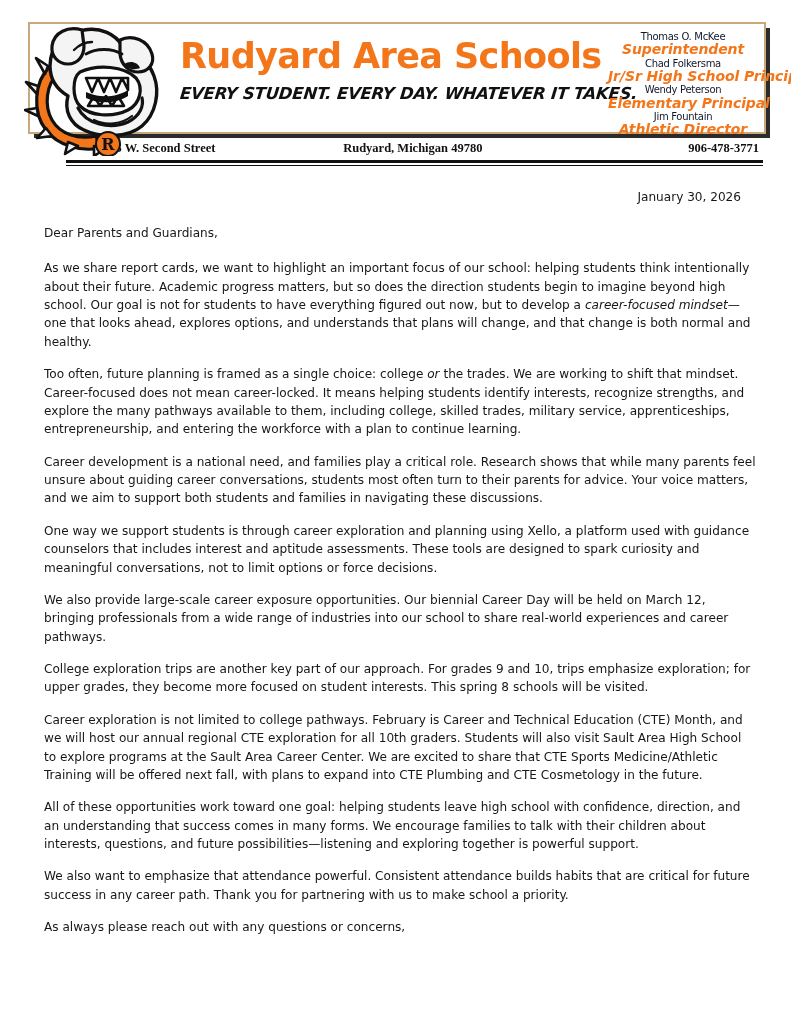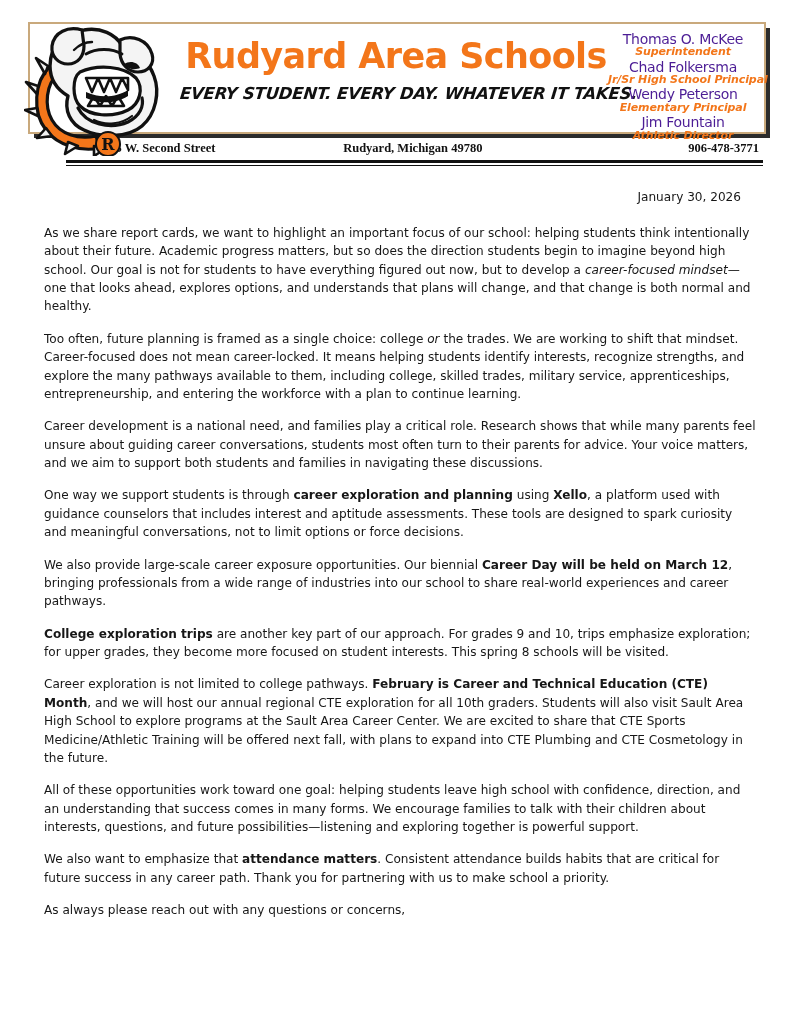--- a/index.html
+++ b/index.html
@@ -46,21 +46,21 @@
     z-index: 5;
   }
   .mascot svg { display: block; width: 100%; height: 100%; }
 
   
   .title-block {
     position: absolute;
     left: 150px;
     right: 152px;
     top: 14px;
-    text-align: center;
+    text-align: left;
   }
   .school-name {
     font-family: "DejaVu Sans", sans-serif;
     font-weight: bold;
     font-size: 35px;
     letter-spacing: -0.6px;
     color: #f3761a;
     line-height: 1.05;
     white-space: nowrap;
   }
@@ -80,30 +80,30 @@
   .staff {
     position: absolute;
     right: 6px;
     top: 8px;
     width: 150px;
     text-align: center;
     line-height: 1.03;
   }
   .staff-name {
     font-family: "DejaVu Sans", sans-serif;
+    font-size: 10px;
+    color: #0f172a;
+    letter-spacing: -0.3px;
+    white-space: nowrap;
+  }
+  .staff-title {
+    font-family: "DejaVu Sans", sans-serif;
+    font-style: italic;
+    font-weight: bold;
     font-size: 14px;
-    color: #4c1d95;
-    letter-spacing: -0.3px;
-    white-space: nowrap;
-  }
-  .staff-title {
-    font-family: "DejaVu Sans", sans-serif;
-    font-style: italic;
-    font-weight: bold;
-    font-size: 11px;
     color: #f3761a;
     margin: 0 0 2px 0;
     letter-spacing: -0.1px;
     white-space: nowrap;
   }
 
   
   .addr-row {
     display: flex;
     justify-content: space-between;
@@ -137,21 +137,21 @@
   }
   .date {
     text-align: right;
     margin-right: 16px;
     margin-bottom: 18px;
   }
   .salutation { margin-bottom: 17px; }
   .letter p { margin: 0 0 14px 0; }
   .letter p:last-child { margin-bottom: 12px; }
   .sig-gap { height: 34px; }
-  b { font-weight: bold; }
+  b { font-weight: normal; }
   i { font-style: italic; }
 </style>
 </head>
 <body>
 
 <div class="letterhead">
   <div class="lh-box">
     <div class="lh-inner">
 
       <div class="mascot">
@@ -219,27 +219,28 @@
     <div class="a2">Rudyard, Michigan 49780</div>
     <div class="a3">906-478-3771</div>
   </div>
 
   <div class="rule-thick"></div>
   <div class="rule-thin"></div>
 </div>
 
 <div class="letter">
   <div class="date">January 30, 2026</div>
+  <div class="salutation">Dear Parents and Guardians,</div>
   <div id="paragraphs">
       <p><span>As we share report cards, we want to highlight an important focus of our school: helping students think intentionally about their future. Academic progress matters, but so does the direction students begin to imagine beyond high school. Our goal is not for students to have everything figured out now, but to develop a </span><i>career-focused mindset</i><span>—one that looks ahead, explores options, and understands that plans will change, and that change is both normal and healthy.</span></p>
       <p><span>Too often, future planning is framed as a single choice: college </span><i>or</i><span> the trades. We are working to shift that mindset. Career-focused does not mean career-locked. It means helping students identify interests, recognize strengths, and explore the many pathways available to them, including college, skilled trades, military service, apprenticeships, entrepreneurship, and entering the workforce with a plan to continue learning.</span></p>
       <p><span>Career development is a national need, and families play a critical role. Research shows that while many parents feel unsure about guiding career conversations, students most often turn to their parents for advice. Your voice matters, and we aim to support both students and families in navigating these discussions.</span></p>
       <p><span>One way we support students is through </span><b>career exploration and planning</b><span> using </span><b>Xello</b><span>, a platform used with guidance counselors that includes interest and aptitude assessments. These tools are designed to spark curiosity and meaningful conversations, not to limit options or force decisions.</span></p>
       <p><span>We also provide large-scale career exposure opportunities. Our biennial </span><b>Career Day will be held on March 12</b><span>, bringing professionals from a wide range of industries into our school to share real-world experiences and career pathways.</span></p>
       <p><b>College exploration trips</b><span> are another key part of our approach. For grades 9 and 10, trips emphasize exploration; for upper grades, they become more focused on student interests.  This spring 8 schools will be visited.</span></p>
       <p><span>Career exploration is not limited to college pathways. </span><b>February is Career and Technical Education (CTE) Month</b><span>, and we will host our annual regional CTE exploration for all 10th graders. Students will also visit Sault Area High School to explore programs at the Sault Area Career Center. We are excited to share that CTE Sports Medicine/Athletic Training will be offered next fall, with plans to expand into CTE Plumbing and CTE Cosmetology in the future.</span></p>
       <p><span>All of these opportunities work toward one goal: helping students leave high school with confidence, direction, and an understanding that success comes in many forms. We encourage families to talk with their children about interests, questions, and future possibilities—listening and exploring together is powerful support.</span></p>
-      <p><span>We also want to emphasize that </span><b>attendance matters</b><span>. Consistent attendance builds habits that are critical for future success in any career path. Thank you for partnering with us to make school a priority.</span></p>
+      <p><span>We also want to emphasize that </span><b>attendance powerful</b><span>. Consistent attendance builds habits that are critical for future success in any career path. Thank you for partnering with us to make school a priority.</span></p>
       <p><span>As always please reach out with any questions or concerns,</span></p>
     </div>
   <div class="sig-gap"></div>
 
 </div>
 
 </body></html>

